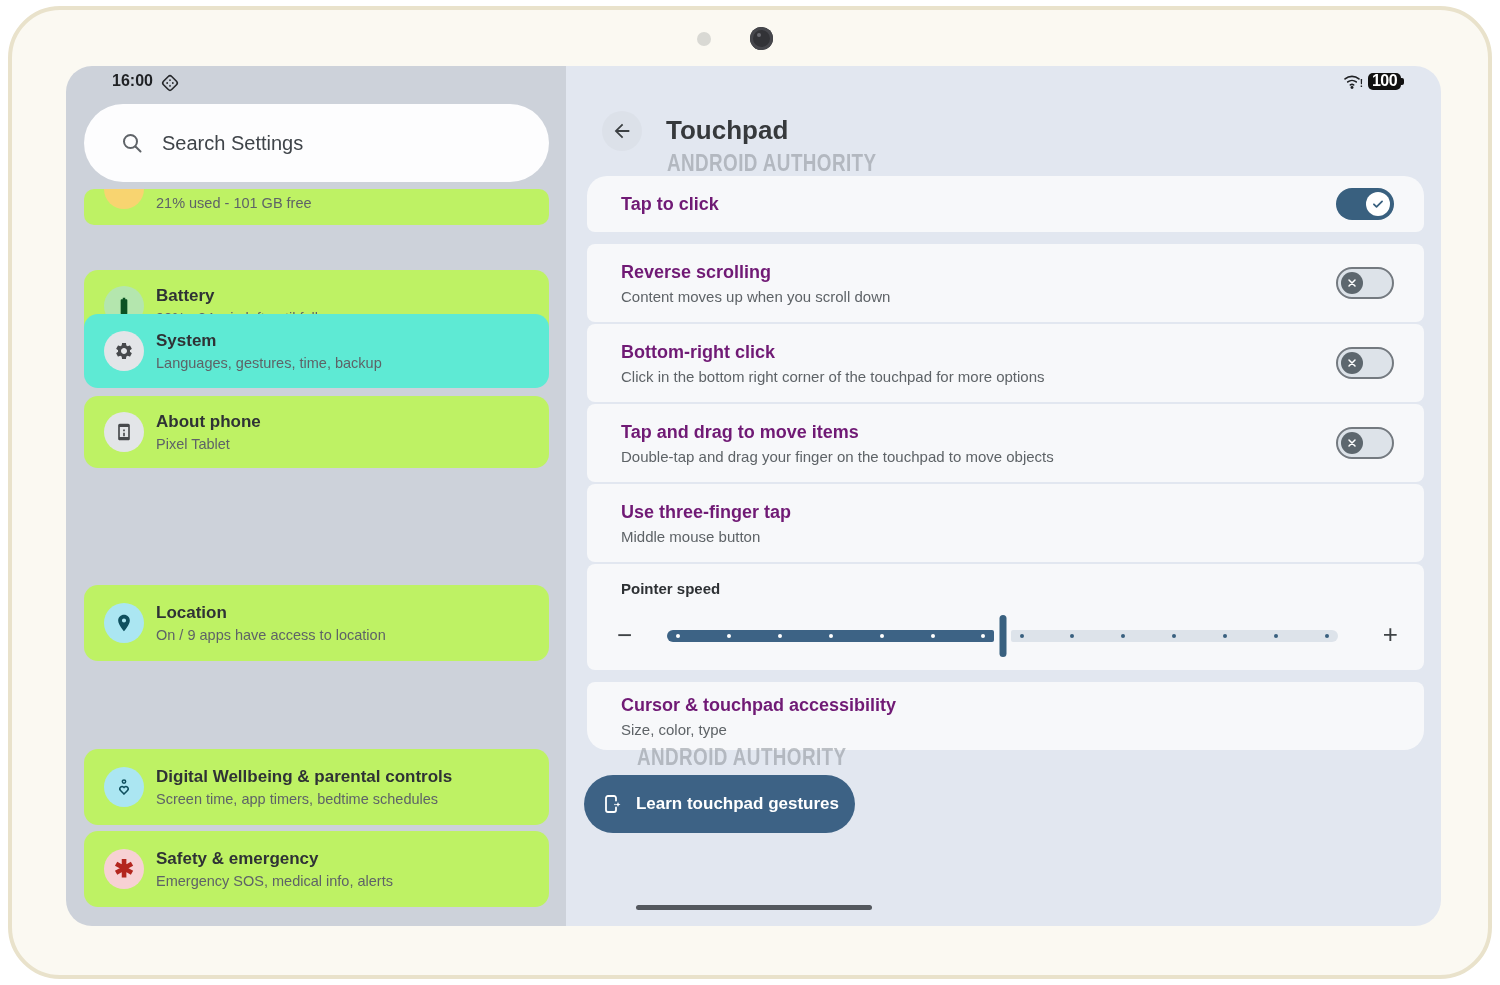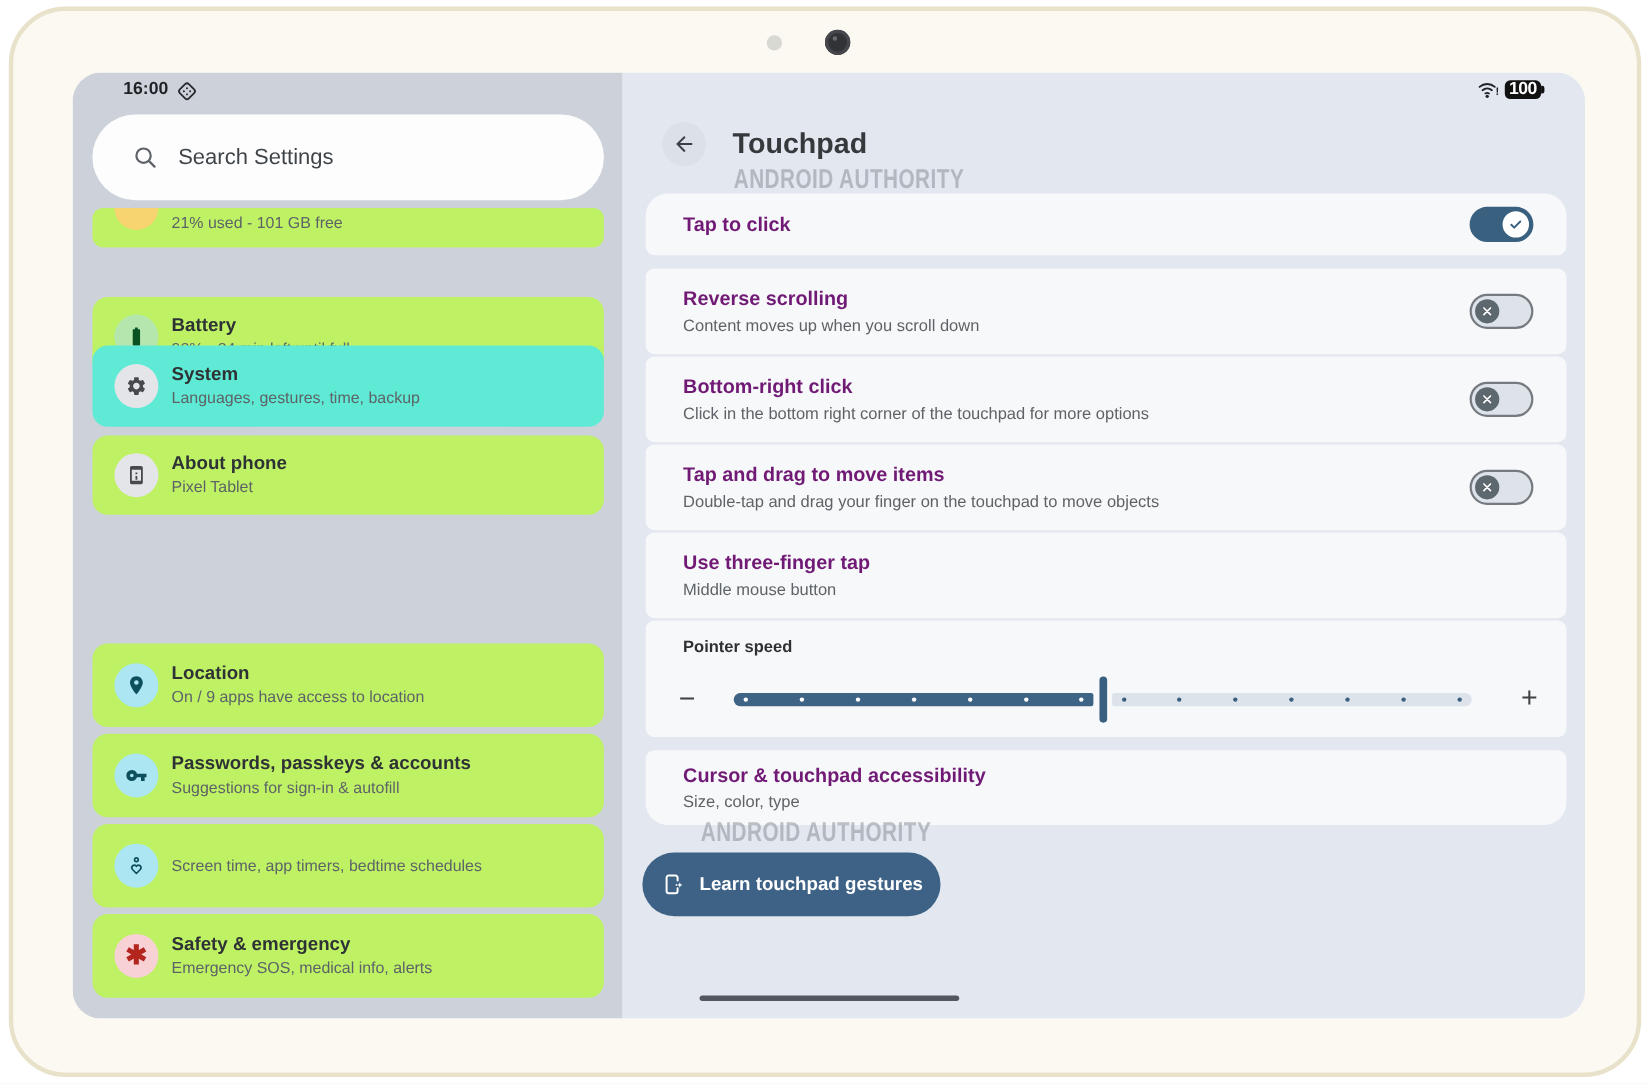--- a/index.html
+++ b/index.html
@@ -177,40 +177,30 @@
             <svg width="20" height="20" viewBox="0 0 24 24">
                 <path fill="#0e4f5e" d="M12 2C8.1 2 5 5.1 5 9c0 5.2 7 13 7 13s7-7.8 7-13c0-3.9-3.1-7-7-7zm0 9.5A2.5 2.5 0 1 1 12 6.5a2.5 2.5 0 0 1 0 5z"></path>
               </svg>
           </span>
           <div class="texts">
             <div class="tt">Location</div>
             <div class="ts">On / 9 apps have access to location</div>
           </div>
         </div>
 
-        <div class="card" style="top:601px;height:76px;">
-          <span class="circle" style="background:#abe6f2;">
-            <svg width="20" height="20" viewBox="0 0 24 24">
-                <path fill="#0e4f5e" d="M12.65 10A6 6 0 0 0 7 6a6 6 0 0 0 0 12 6 6 0 0 0 5.65-4H17v4h4v-4h2v-4H12.65zM7 14a2 2 0 1 1 0-4 2 2 0 0 1 0 4z"></path>
-              </svg>
-          </span>
-          <div class="texts">
-            <div class="tt">Passwords, passkeys &amp; accounts</div>
-            <div class="ts">Suggestions for sign-in &amp; autofill</div>
-          </div>
-        </div>
 
         <div class="card" style="top:683px;height:76px;">
           <span class="circle" style="background:#abe6f2;">
             <svg width="20" height="20" viewBox="0 0 24 24">
               <circle cx="12" cy="5.5" r="2" fill="none" stroke="#0e4f5e" stroke-width="1.8"></circle>
               <path fill="none" stroke="#0e4f5e" stroke-width="1.8" stroke-linecap="round" stroke-linejoin="round" d="M12 20.5l-4.2-4.4a2.8 2.8 0 0 1 0-3.9 2.6 2.6 0 0 1 3.8 0l.4.5.4-.5a2.6 2.6 0 0 1 3.8 0 2.8 2.8 0 0 1 0 3.9L12 20.5z"></path>
             </svg>
           </span>
           <div class="texts">
+            <div class="tt">Digital Wellbeing &amp; parental controls</div>
             <div class="ts">Screen time, app timers, bedtime schedules</div>
           </div>
         </div>
 
         <div class="card" style="top:765px;height:76px;">
           <span class="circle" style="background:#f7d1d4;">
             <span class="asterisk">✱</span>
           </span>
           <div class="texts">
             <div class="tt">Safety &amp; emergency</div>

